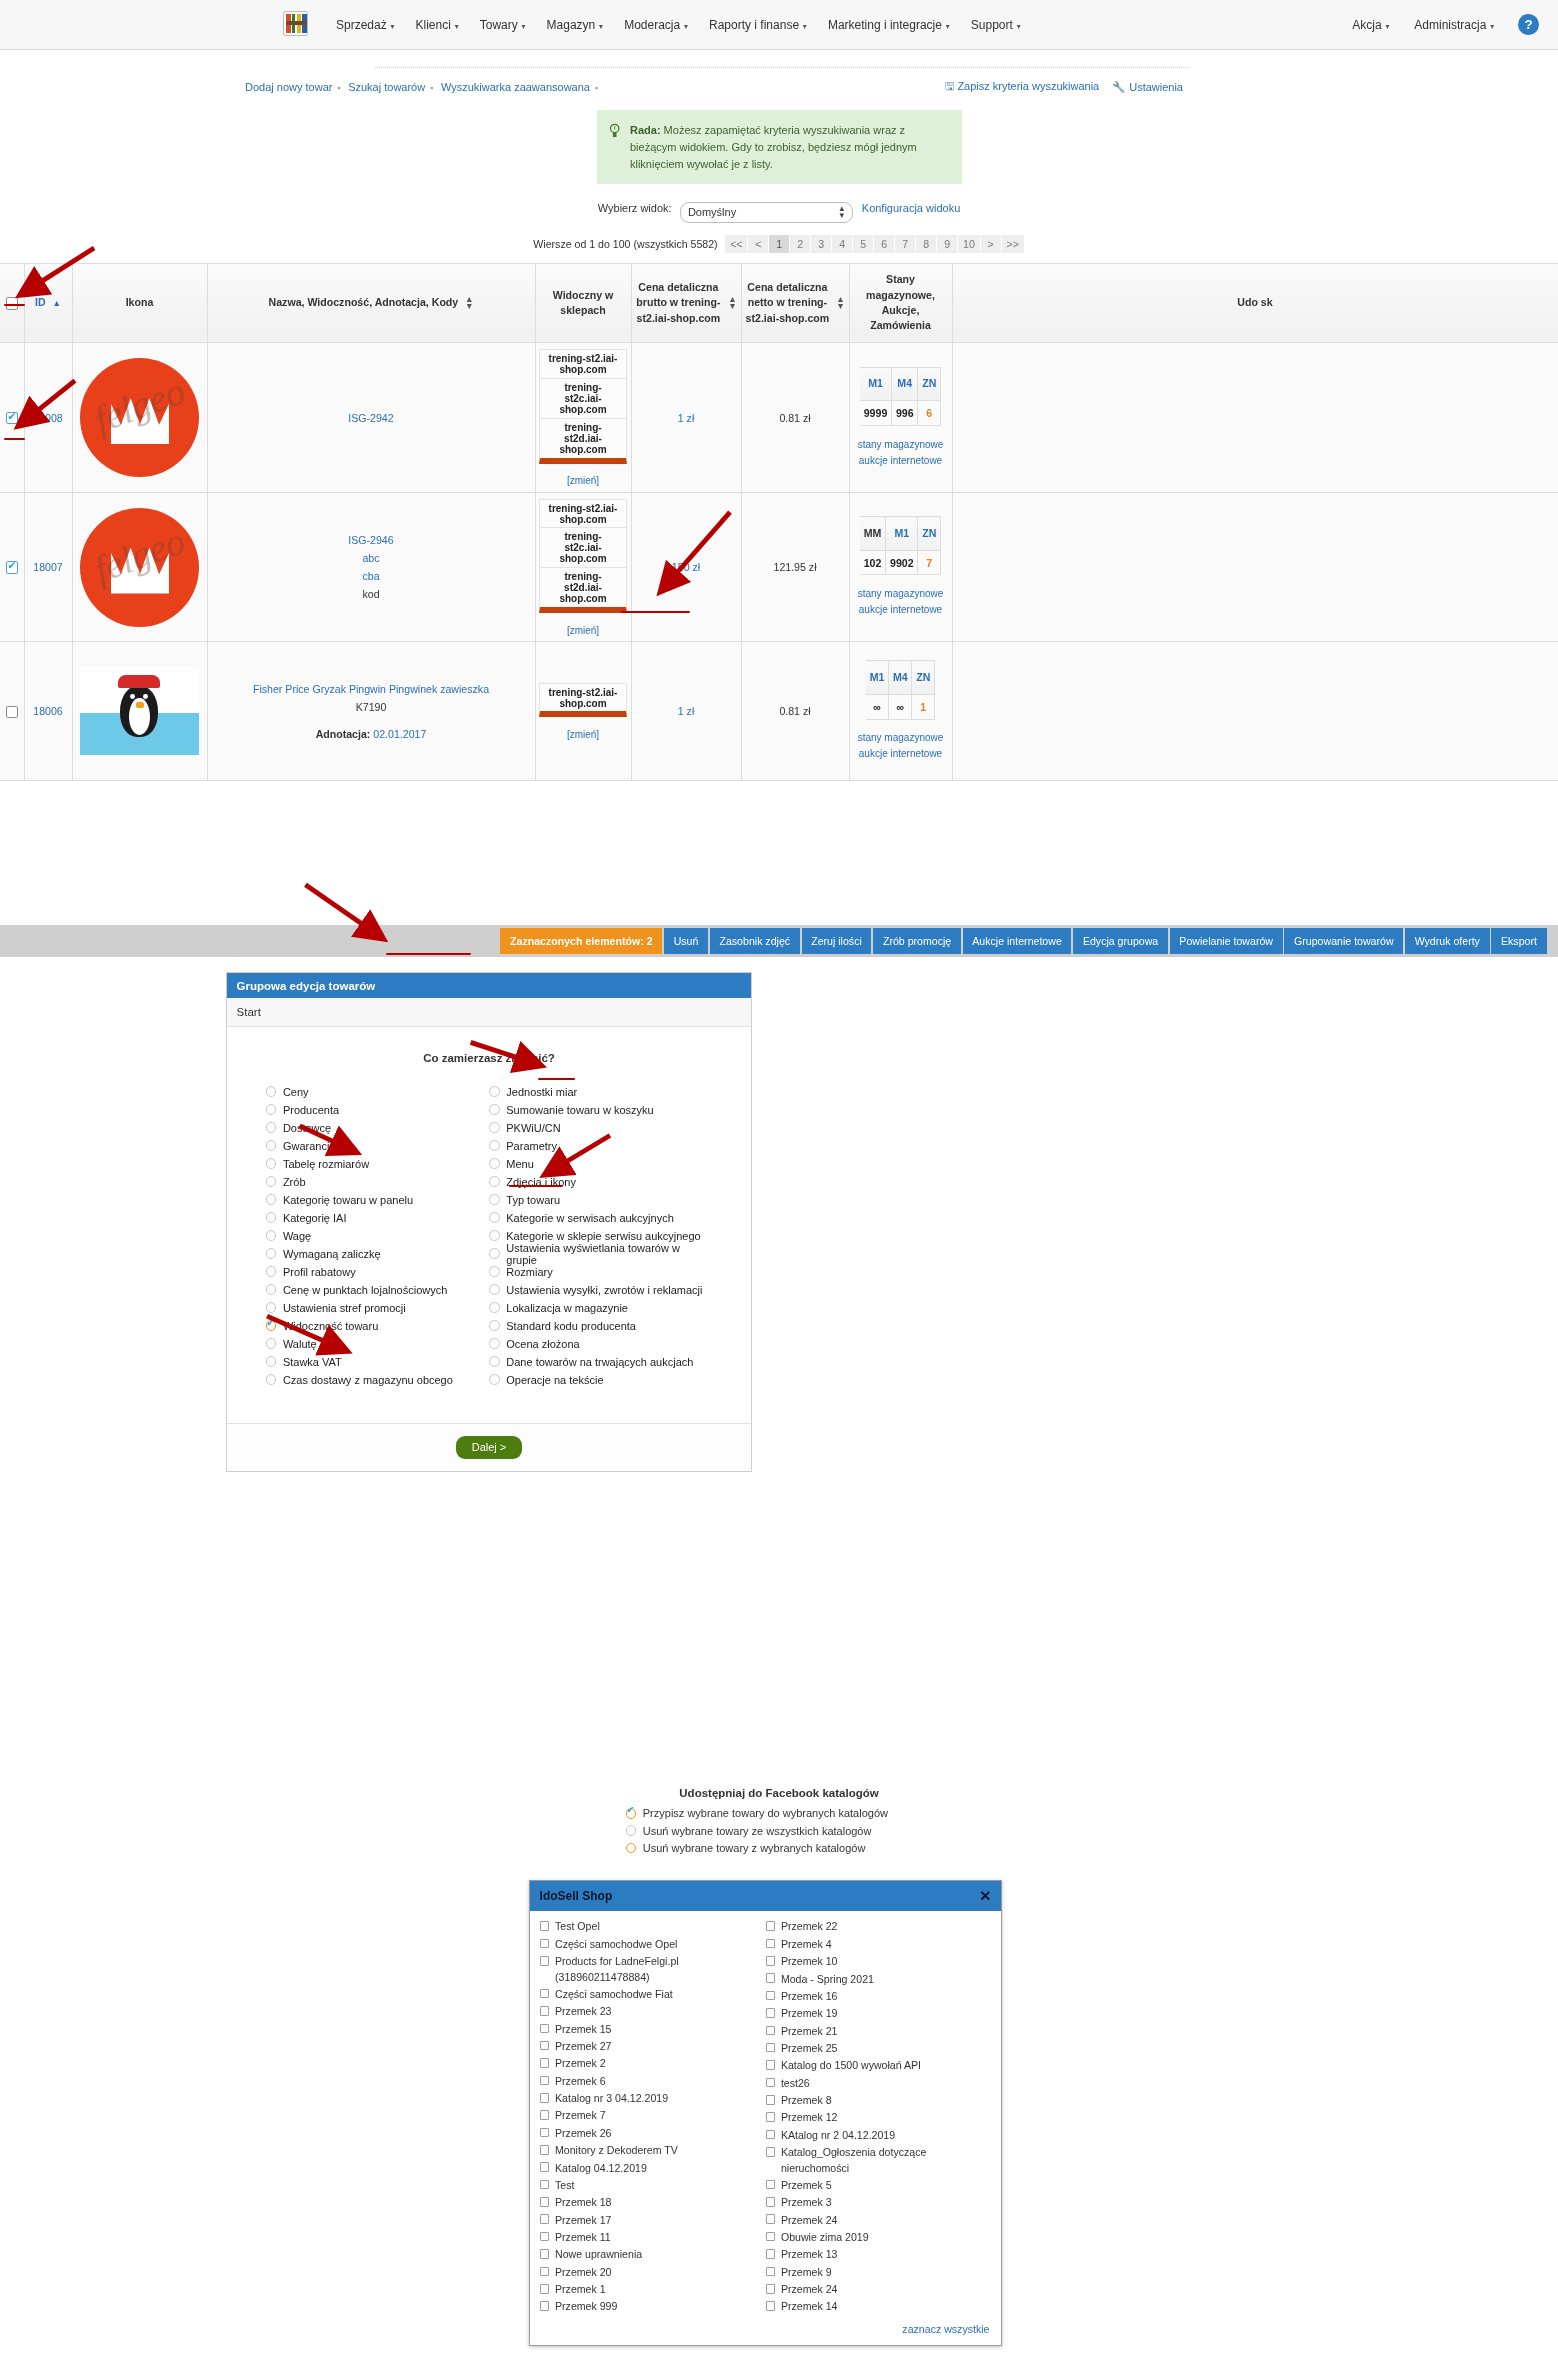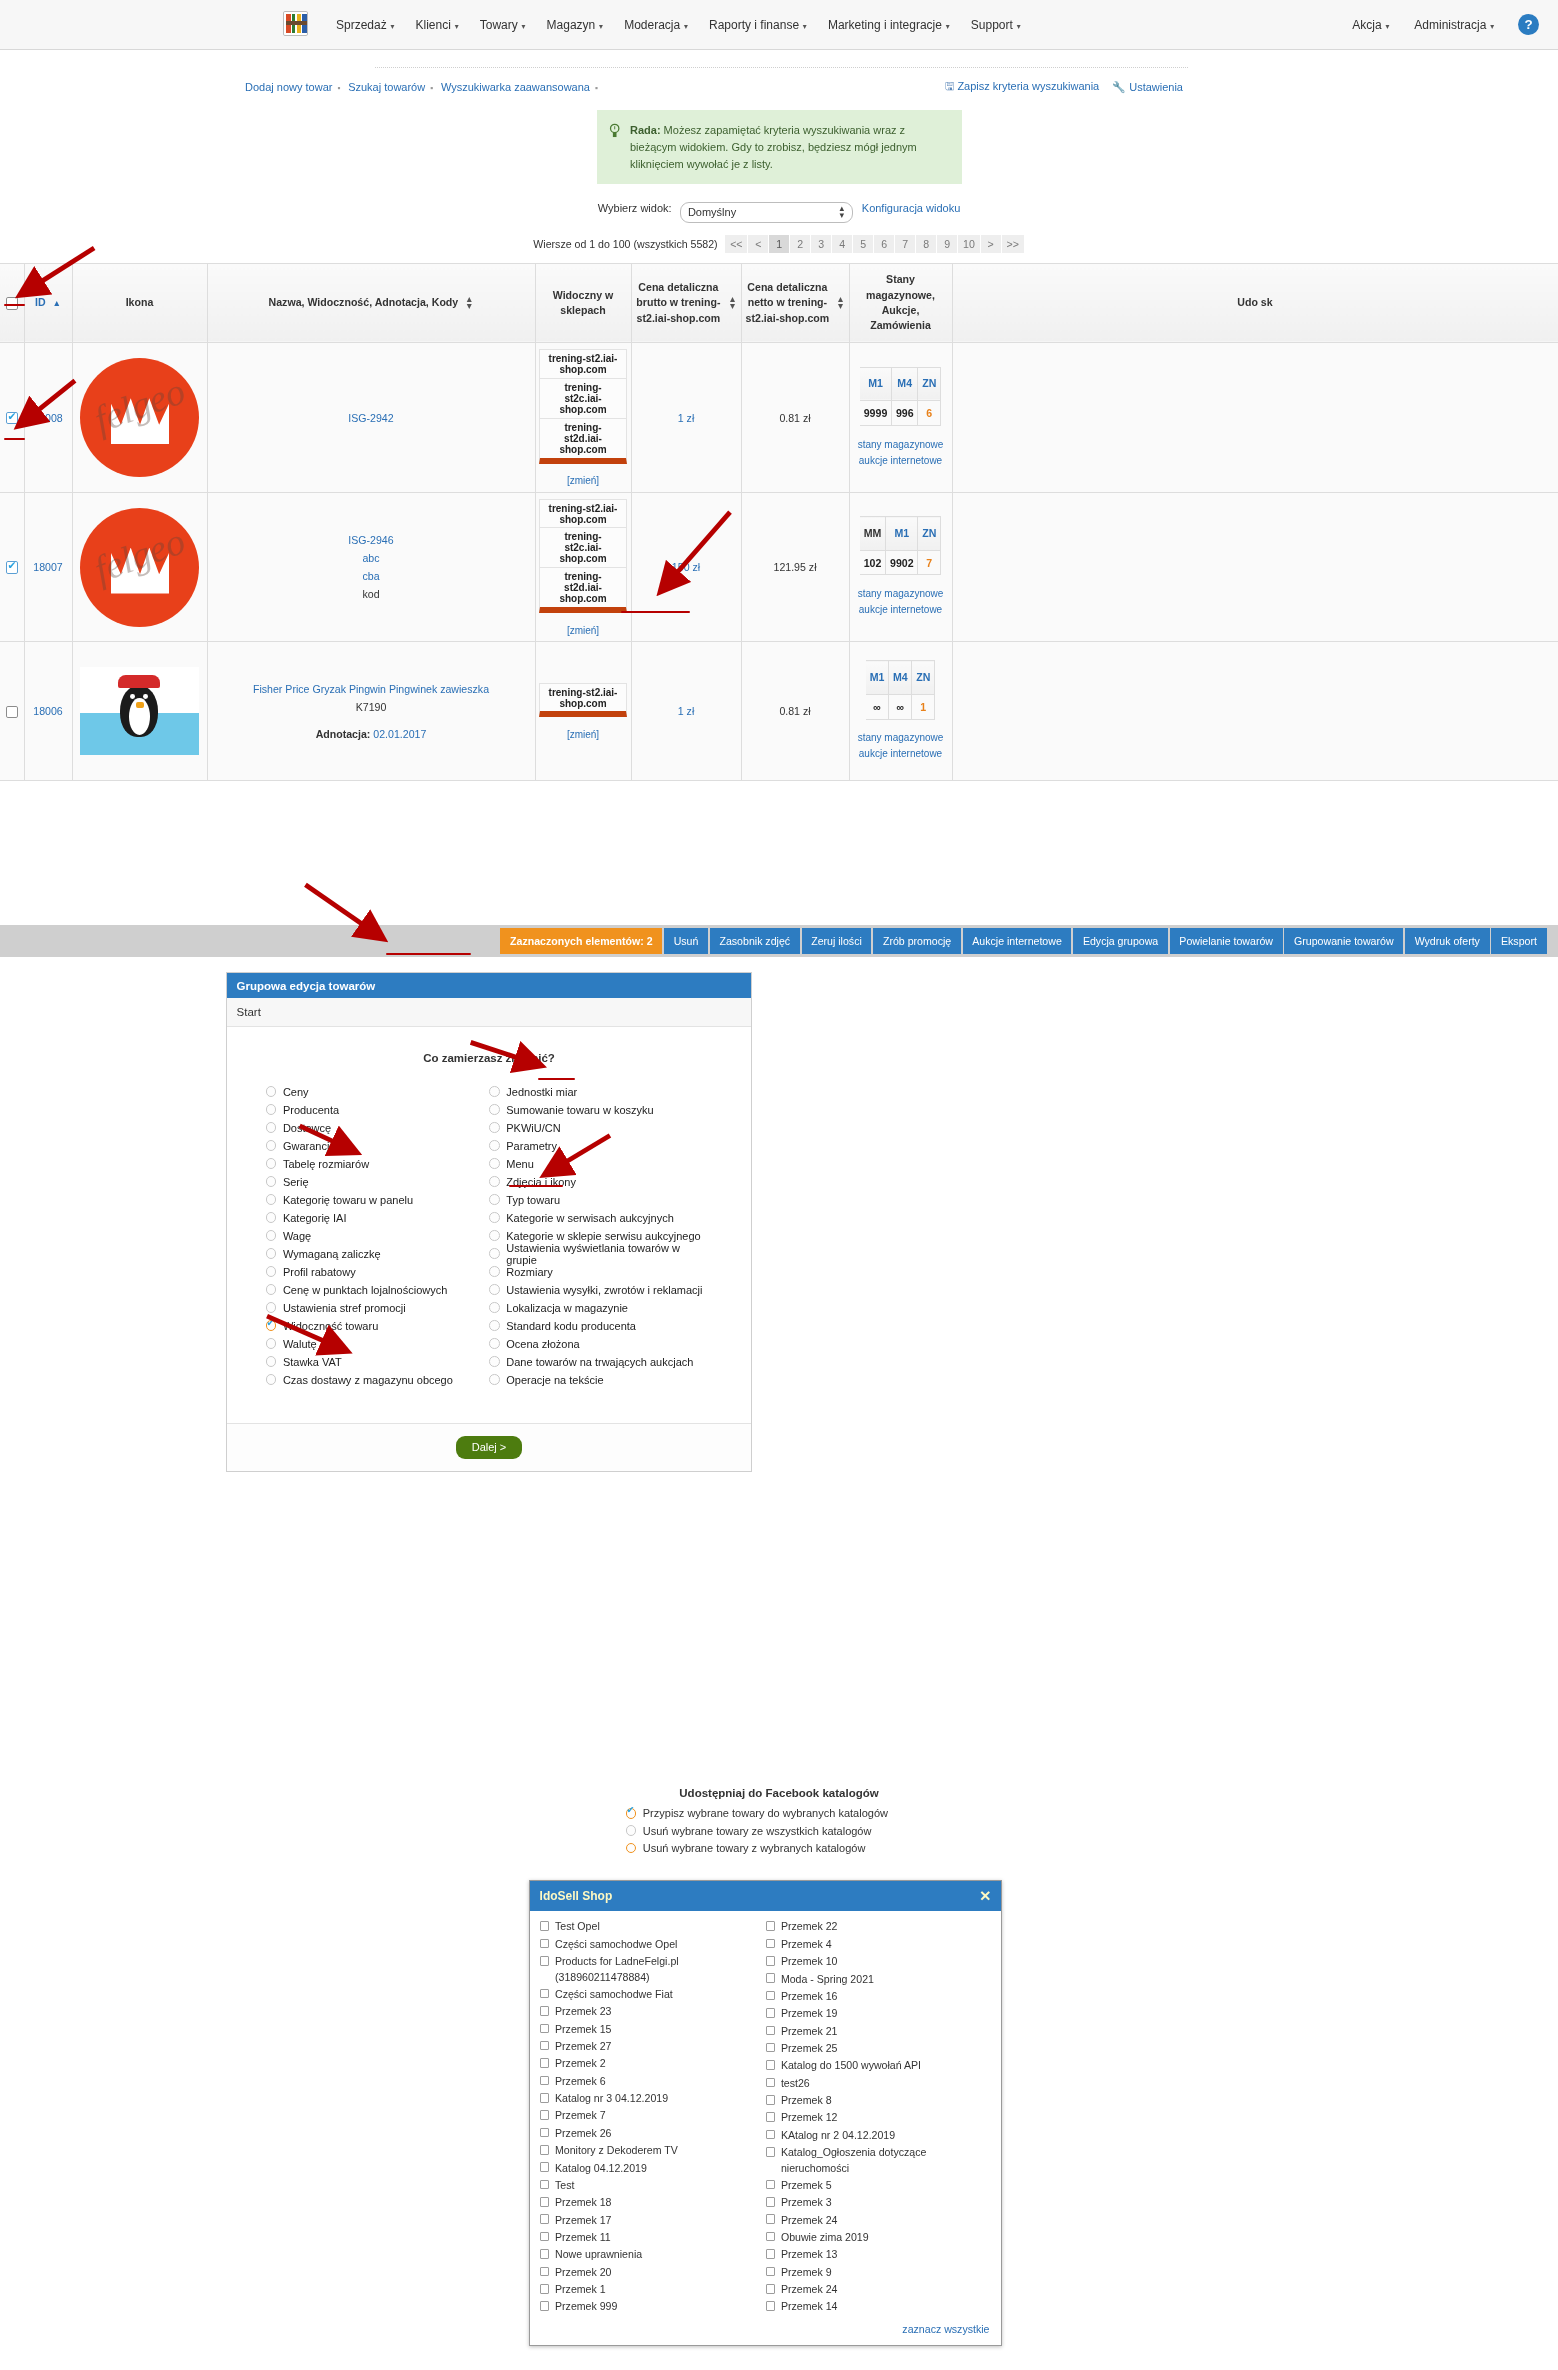--- a/index.html
+++ b/index.html
@@ -205,21 +205,21 @@
   }
   .fb-shop{ font-weight:bold; font-size:11px; margin-top:3.8px; }
   .fb-shop .wyb{ color:#2a6fb5; font-weight:normal; }
 
   
   .dlg{
     position:absolute; left:529px; top:1880px; width:473px; background:#fff;
     border:1px solid #9a9a9a; box-shadow:0 1px 3.8px rgba(0,0,0,.25);
   }
   .dlg-hd{
-    background:#2d7cc1; color:#fef9c3; font-weight:bold; font-size:12px; padding:7.7px 9.6px;
+    background:#2d7cc1; color:#0f172a; font-weight:bold; font-size:12px; padding:7.7px 9.6px;
     display:flex; justify-content:space-between; align-items:flex-start;
   }
   .dlg-x{ font-size:14.4px; font-weight:bold; cursor:pointer; line-height:1; }
   .dlg-body{ display:flex; padding:7.7px 9.6px 3.8px 9.6px; }
   .dlg-col{ flex:1; }
   .dlg-item{ display:flex; align-items:flex-start; gap:5.8px; font-size:10.6px; line-height:1.45; padding:1px 0;}
   .dlg-cb{
     width:9.6px;height:9.6px;border:1px solid #9c9c9c;background:#fff;flex:0 0 9.6px;margin-top:1.9px;border-radius:1px;
   }
   .dlg-foot{ text-align:right; padding:3.8px 11.5px 9.6px 0; }
@@ -544,21 +544,21 @@
         <div class="opt">
             <span class="radio"></span>
             <span>Gwarancję</span>
           </div>
         <div class="opt">
             <span class="radio"></span>
             <span>Tabelę rozmiarów</span>
           </div>
         <div class="opt">
             <span class="radio"></span>
-            <span>Serię</span>
+            <span>Zrób</span>
           </div>
         <div class="opt">
             <span class="radio"></span>
             <span>Kategorię towaru w panelu</span>
           </div>
         <div class="opt">
             <span class="radio"></span>
             <span>Kategorię IAI</span>
           </div>
         <div class="opt">

